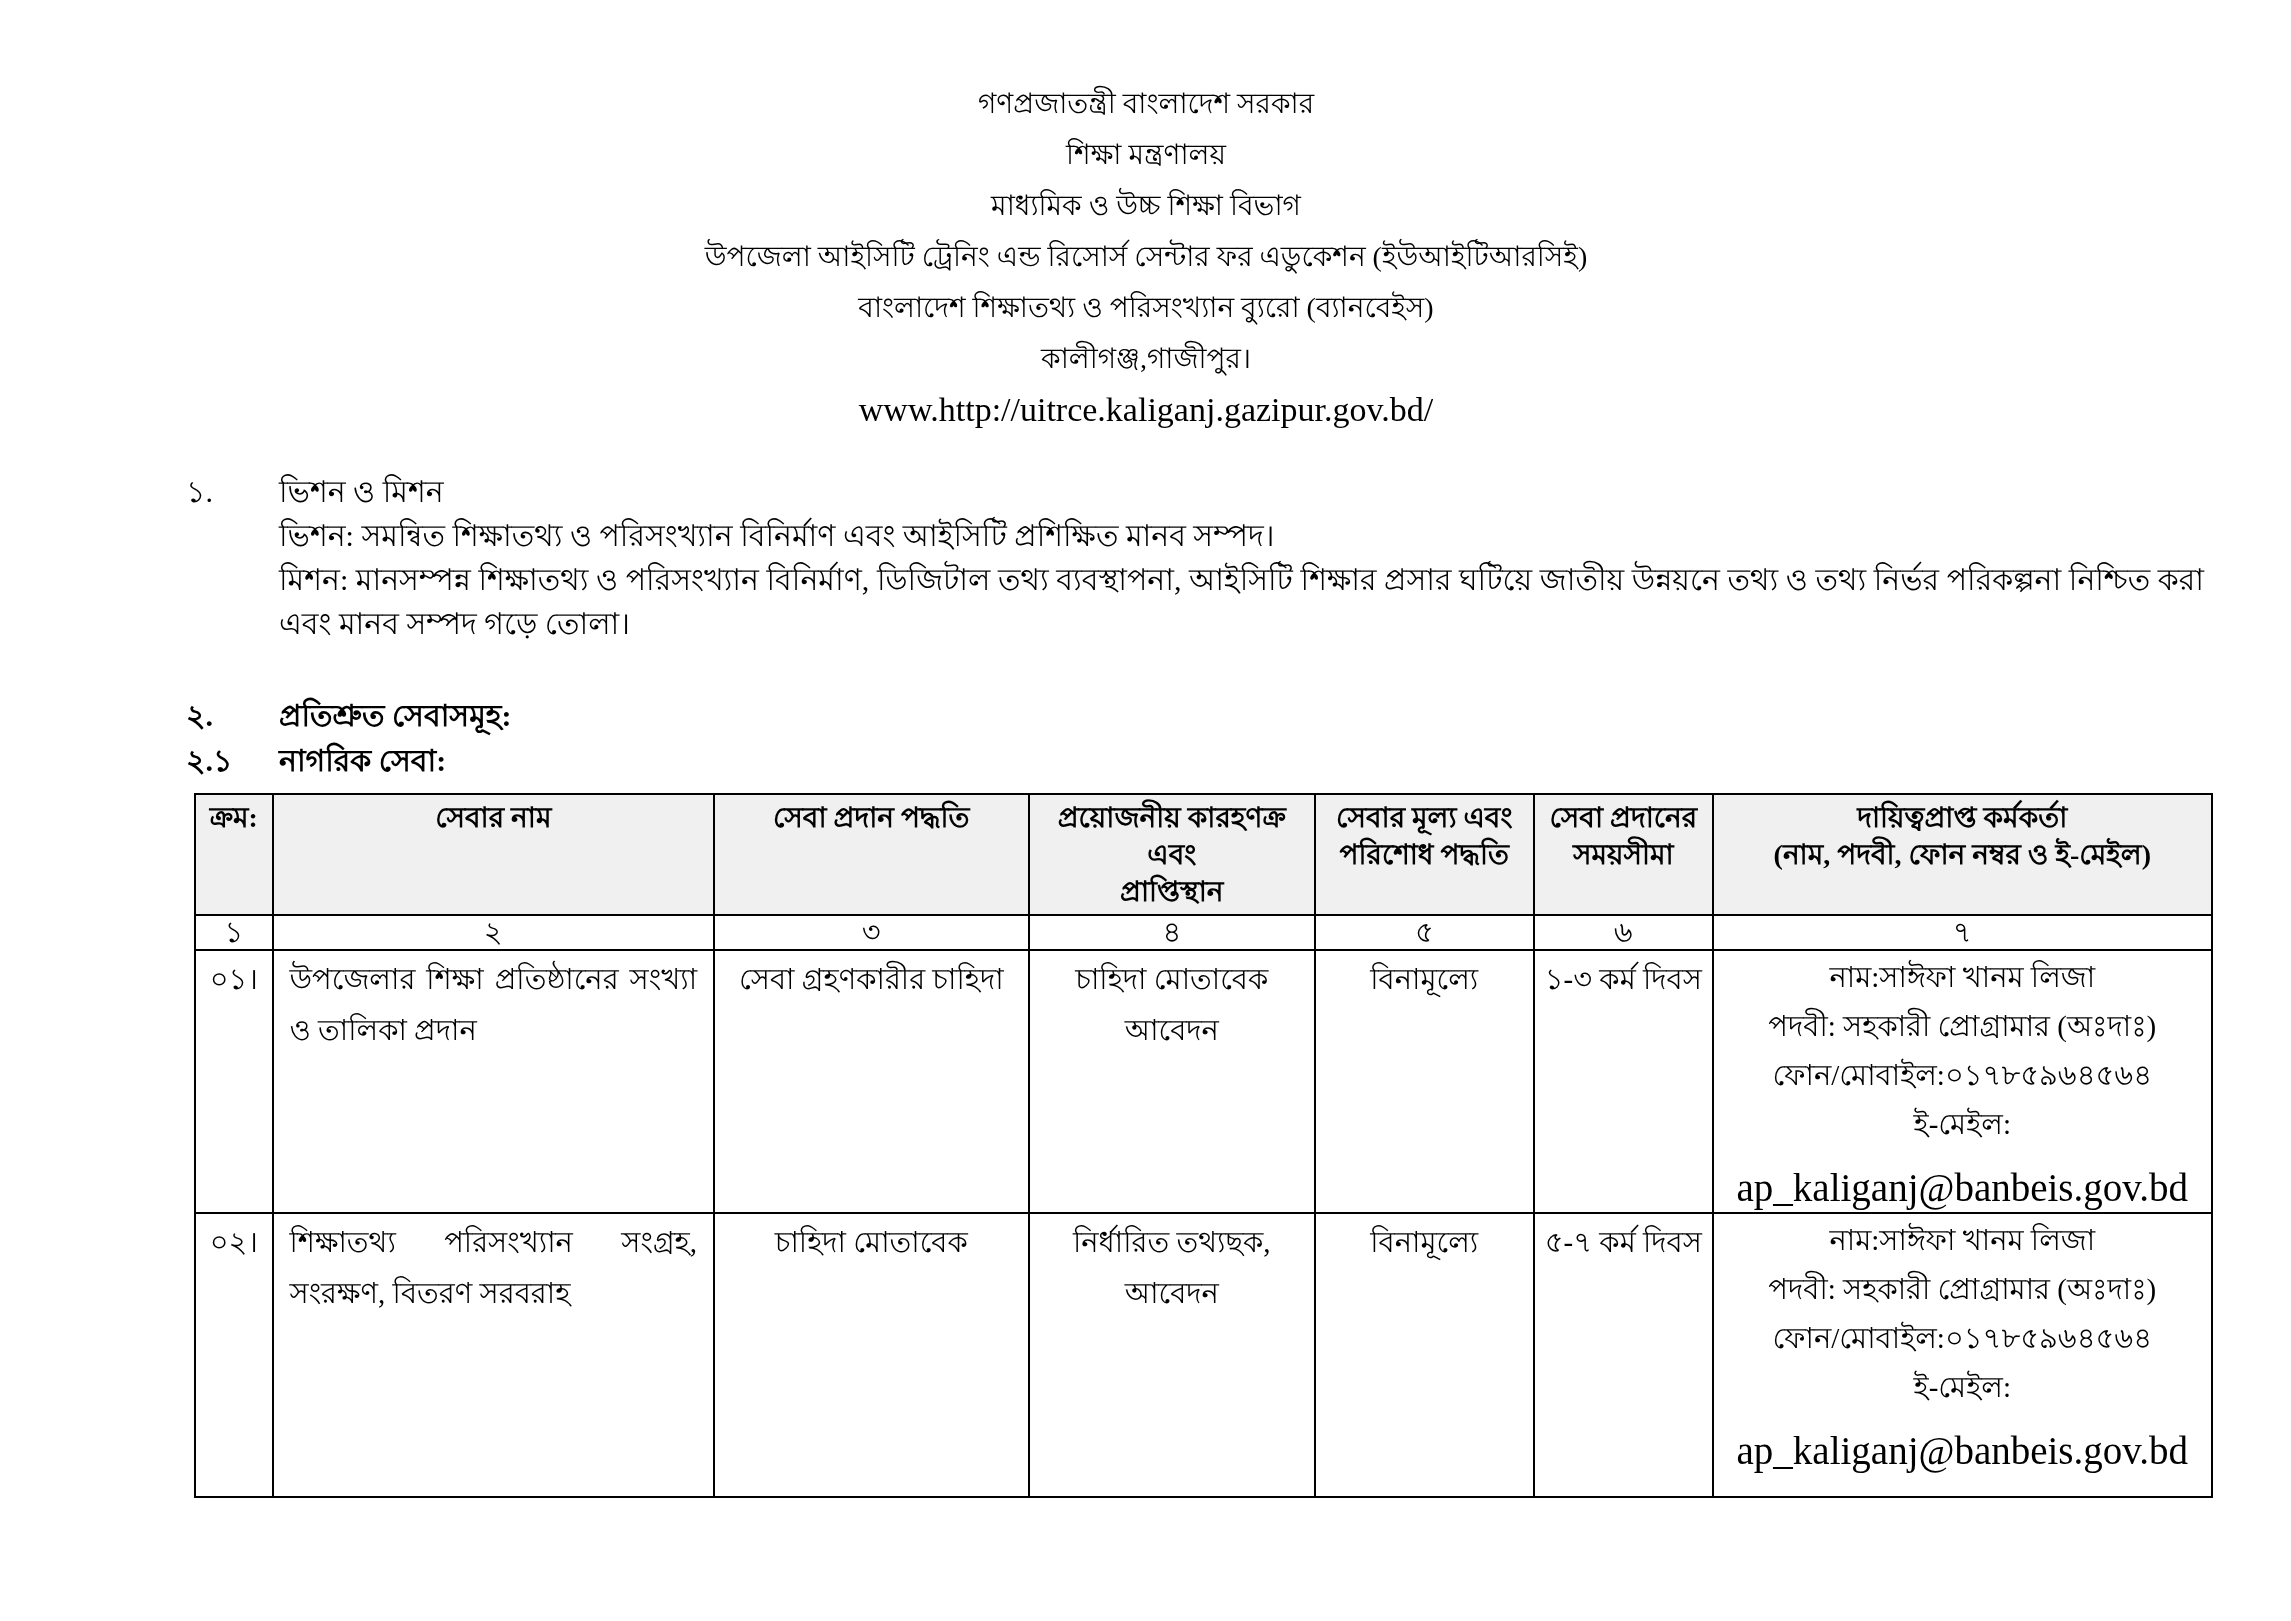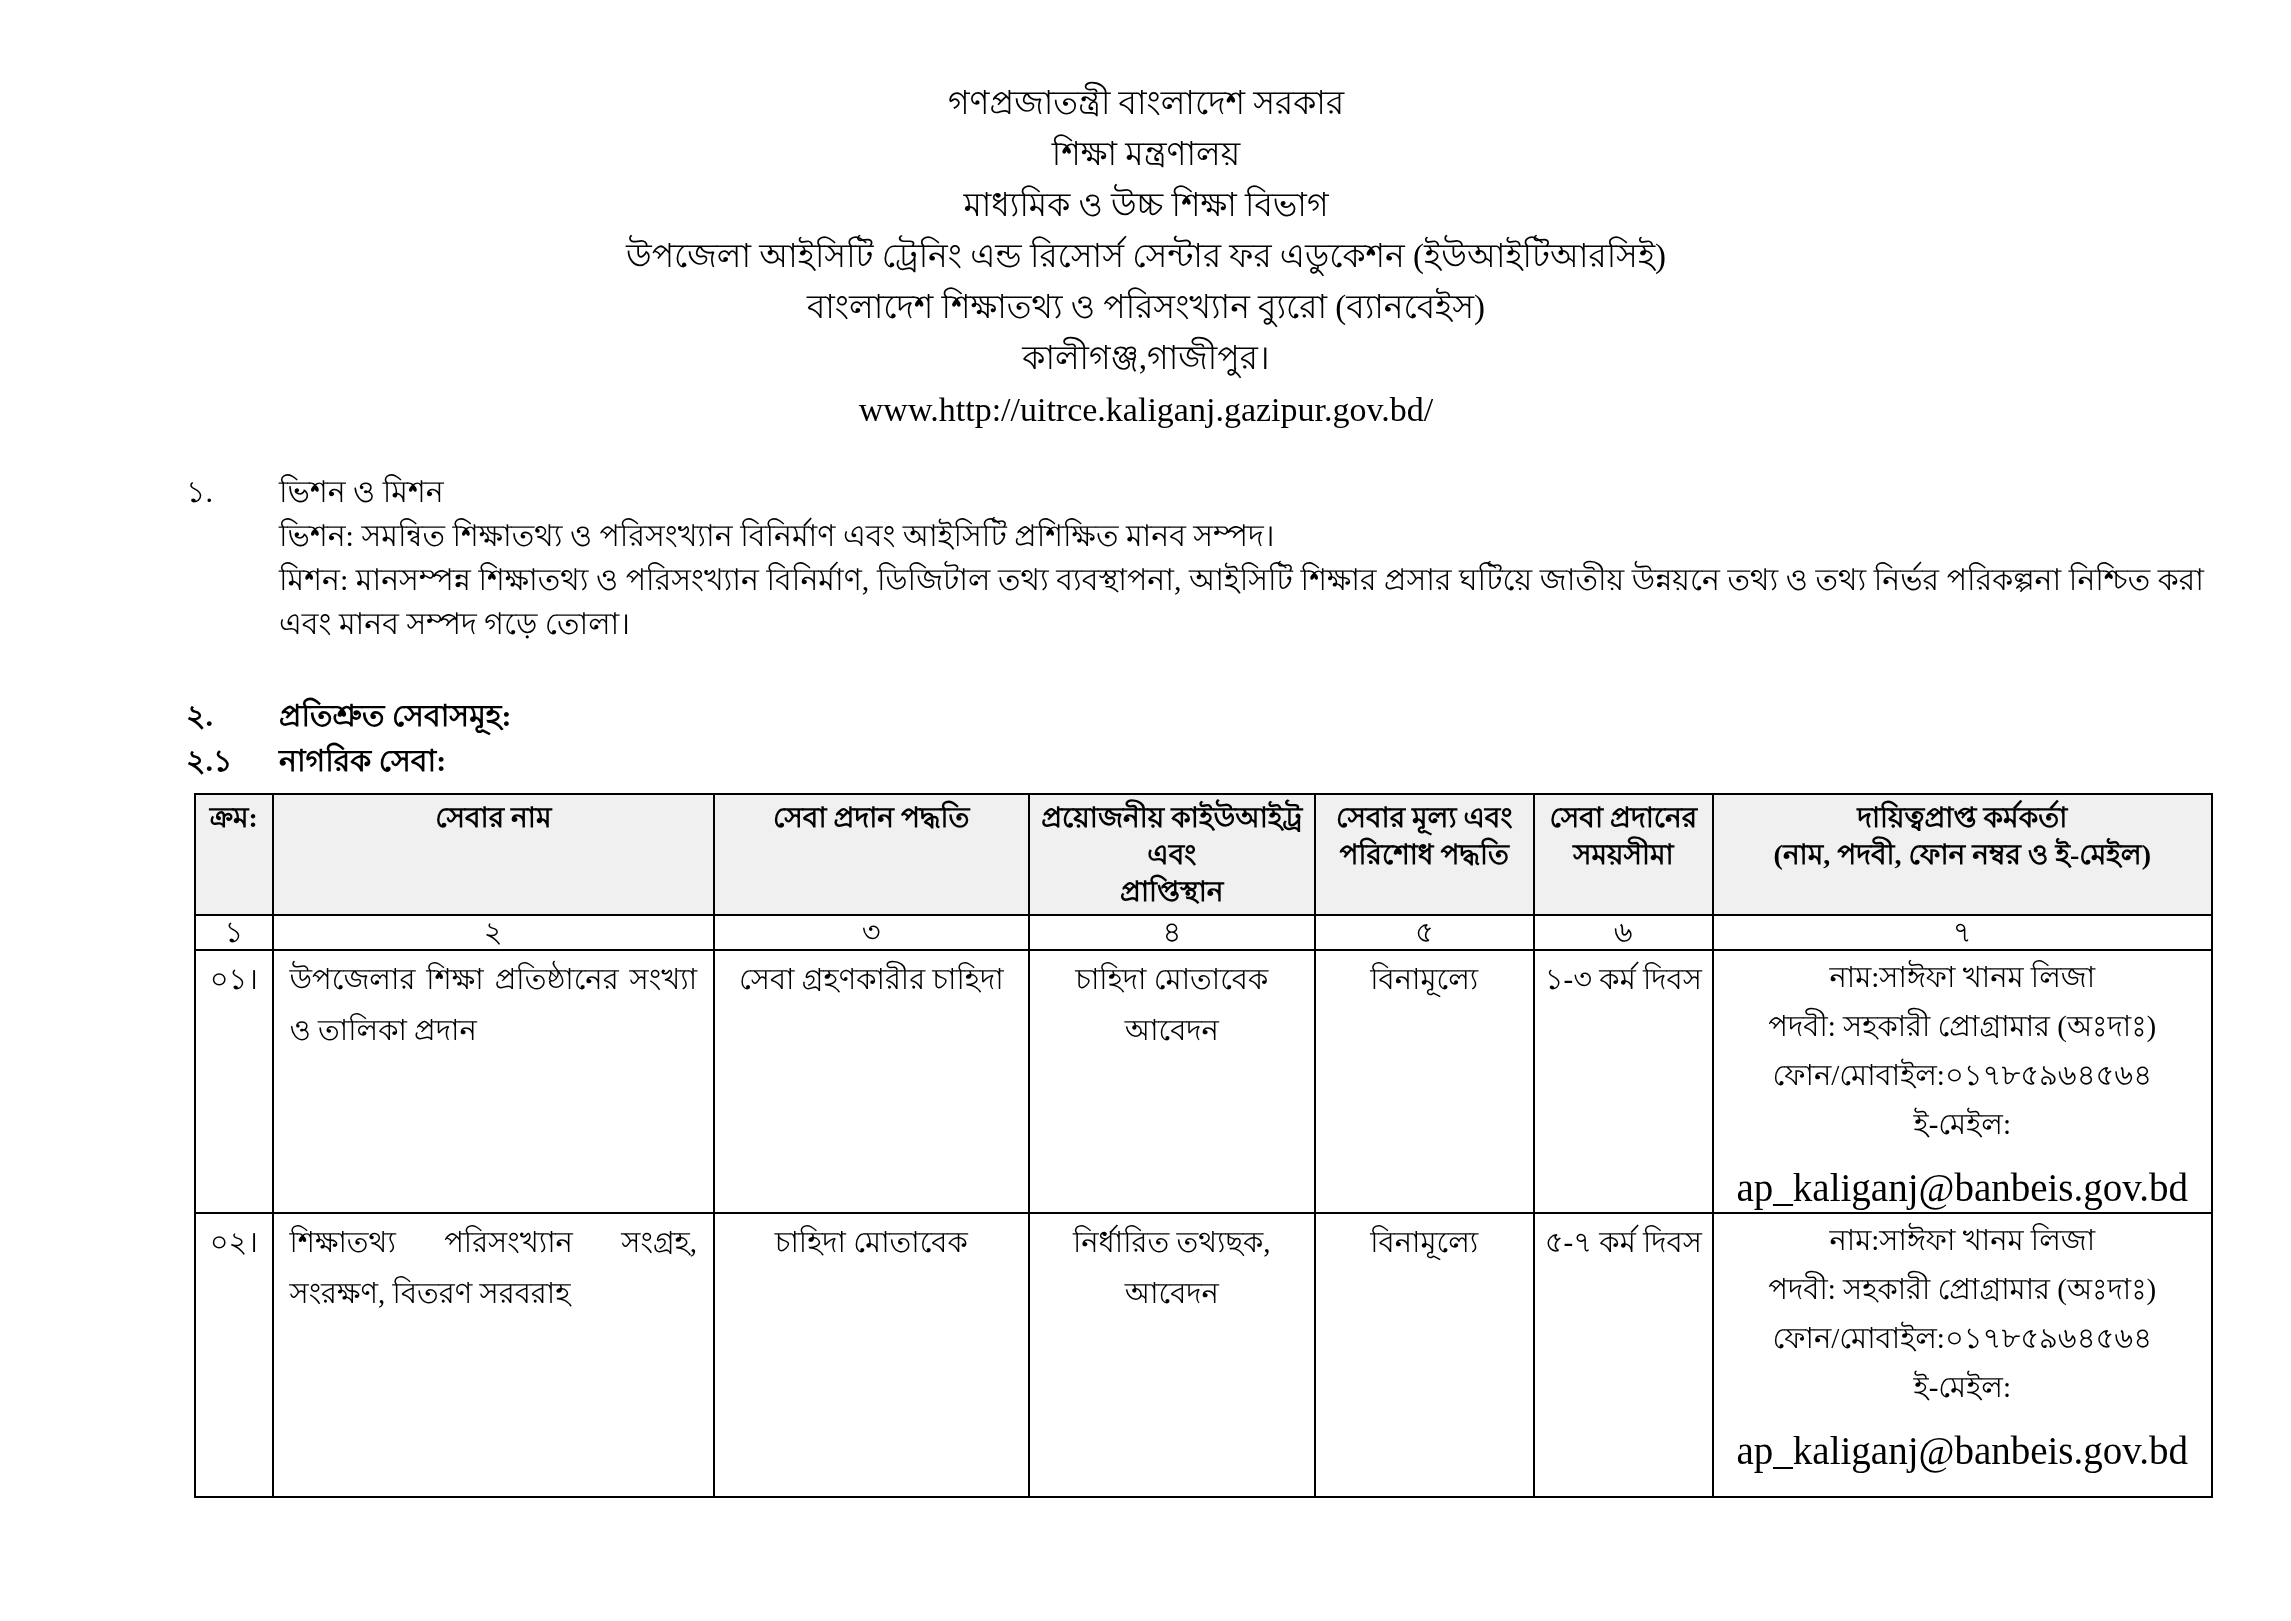--- a/index.html
+++ b/index.html
@@ -16,21 +16,21 @@
     width:2292px;
     height:1621px;
     margin:0 auto;
     background:var(--page-bg);
     color:var(--text-c);
     font-family:"Liberation Serif","DejaVu Serif",serif;
     overflow:hidden;
   }
   
   .doc-header{ text-align:center; padding-top:78px; }
-  .org-line{ font-size:33px; line-height:51px;text-align:center; }
+  .org-line{ font-size:28px; line-height:51px;text-align:center; }
   .website{ font-size:34px; line-height:51px; }
   .title-wrap{ margin-top:15.7px; }
   .page-title{
     display:inline-block;
     font-size:35px;
     font-weight:bold;
     line-height:47px;
     text-decoration:underline;
     text-underline-offset:6.9px;
   }
@@ -132,21 +132,21 @@
         <col style="width:286px">
         <col style="width:219px">
         <col style="width:179px">
         <col style="width:499px">
       </colgroup>
       <thead>
         <tr>
           <th>ক্রম:</th>
           <th>সেবার নাম</th>
           <th>সেবা প্রদান পদ্ধতি</th>
-          <th>প্রয়োজনীয় কাইউআইট্র এবং
+          <th>প্রয়োজনীয় কারহণক্র এবং
 প্রাপ্তিস্থান</th>
           <th>সেবার মূল্য এবং
 পরিশোধ পদ্ধতি</th>
           <th>সেবা প্রদানের
 সময়সীমা</th>
           <th>দায়িত্বপ্রাপ্ত কর্মকর্তা
 (নাম, পদবী, ফোন নম্বর ও ই-মেইল)</th>
         </tr>
         <tr class="num-row">
           <td>১</td>

